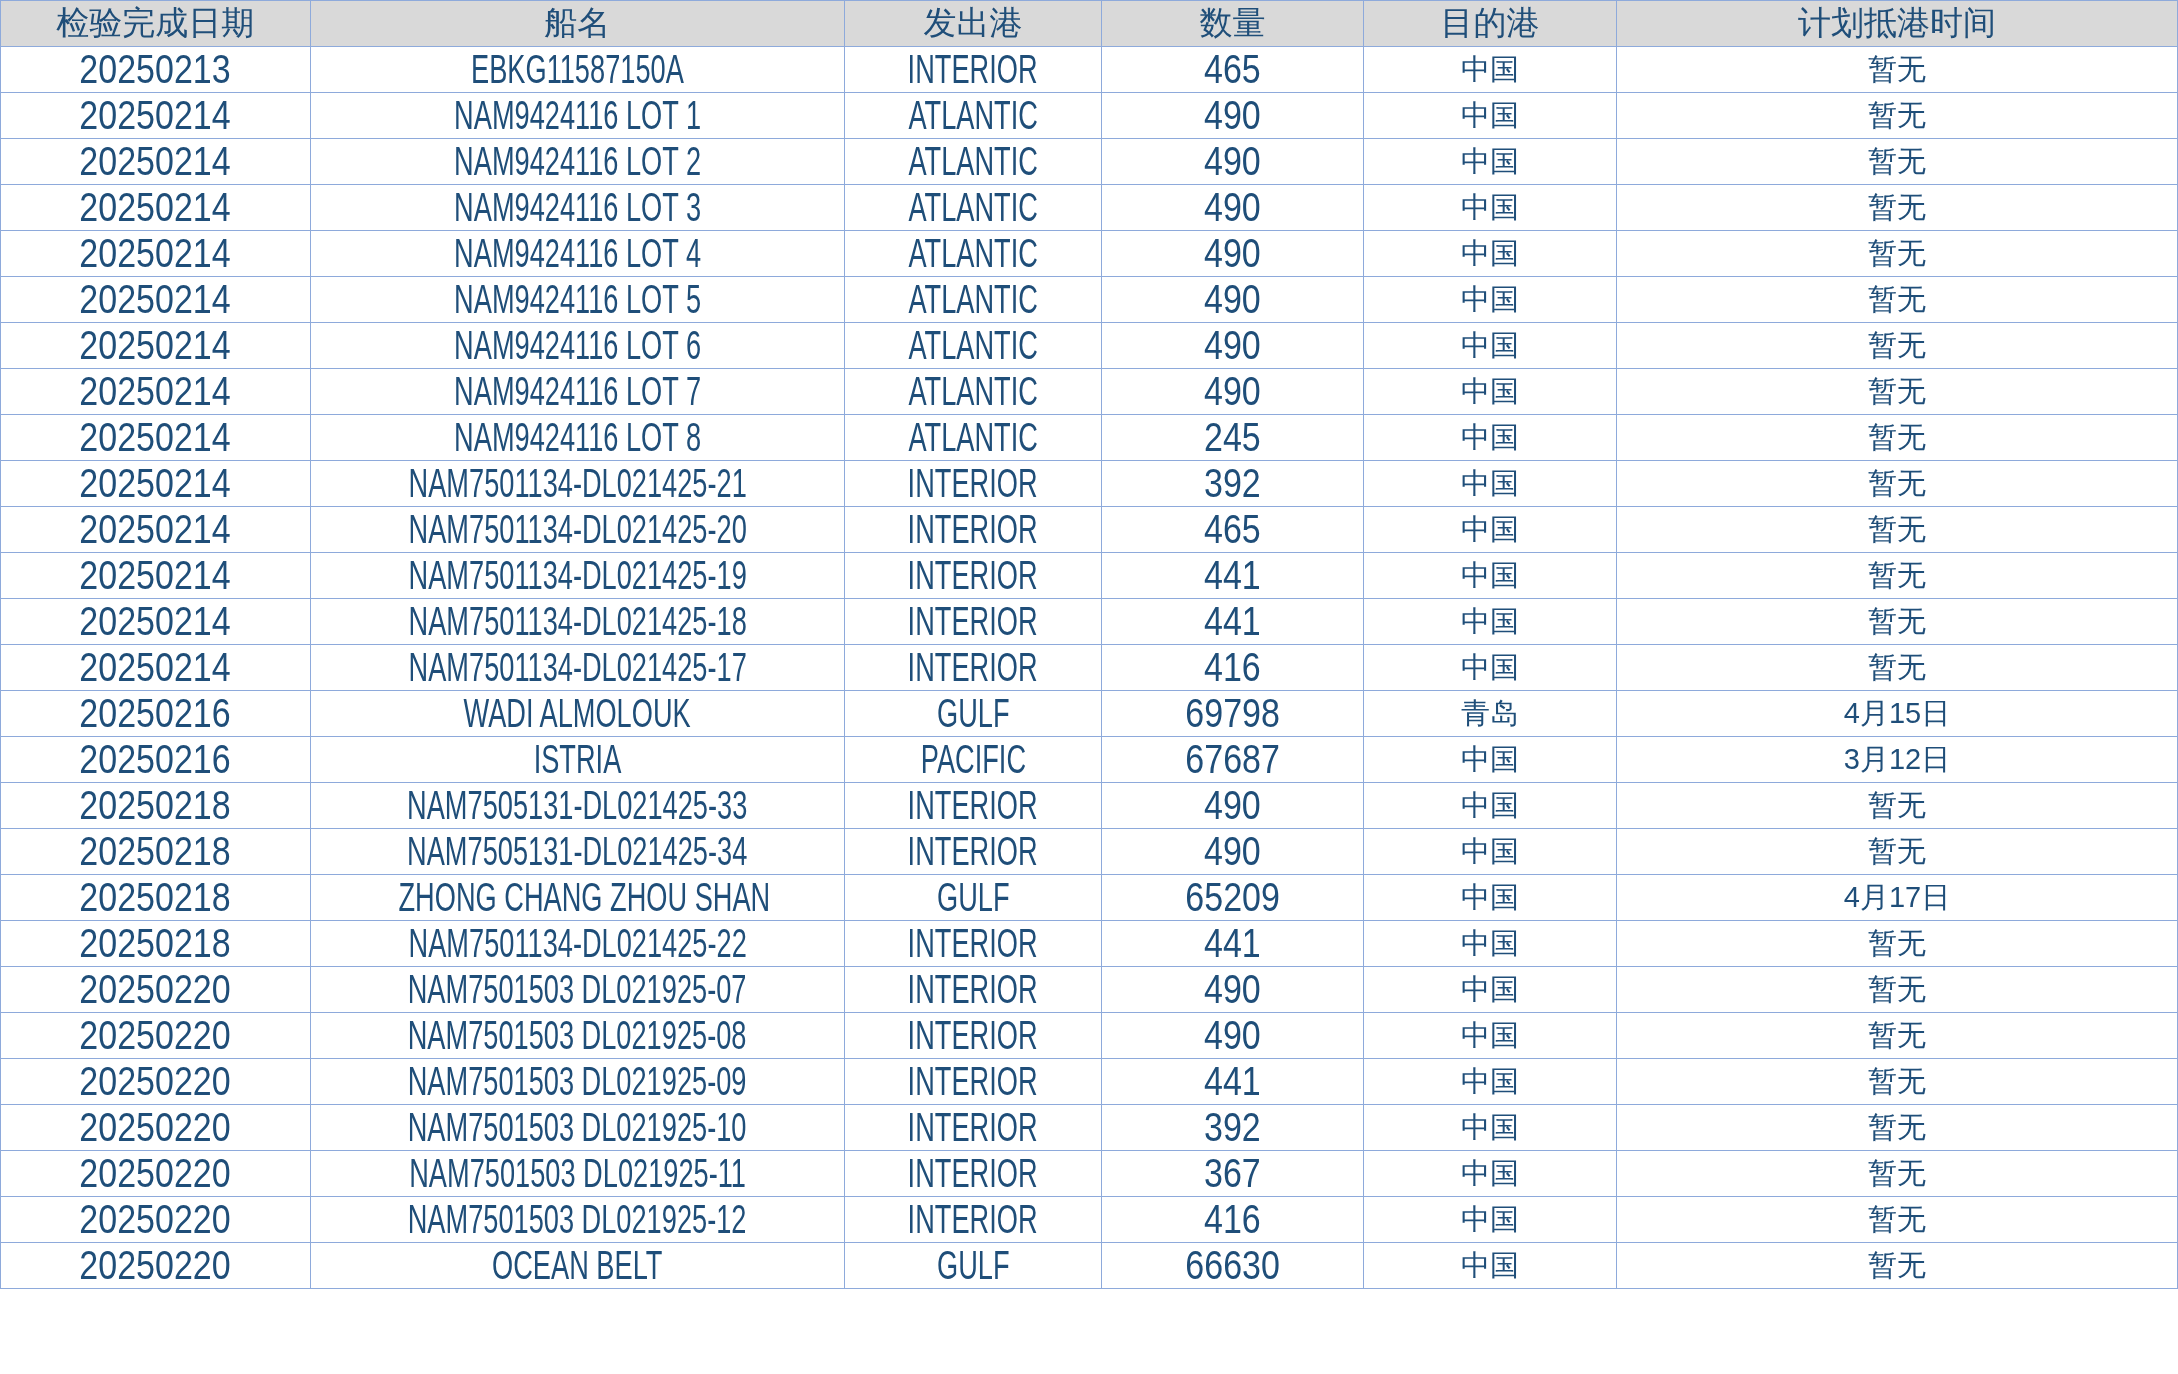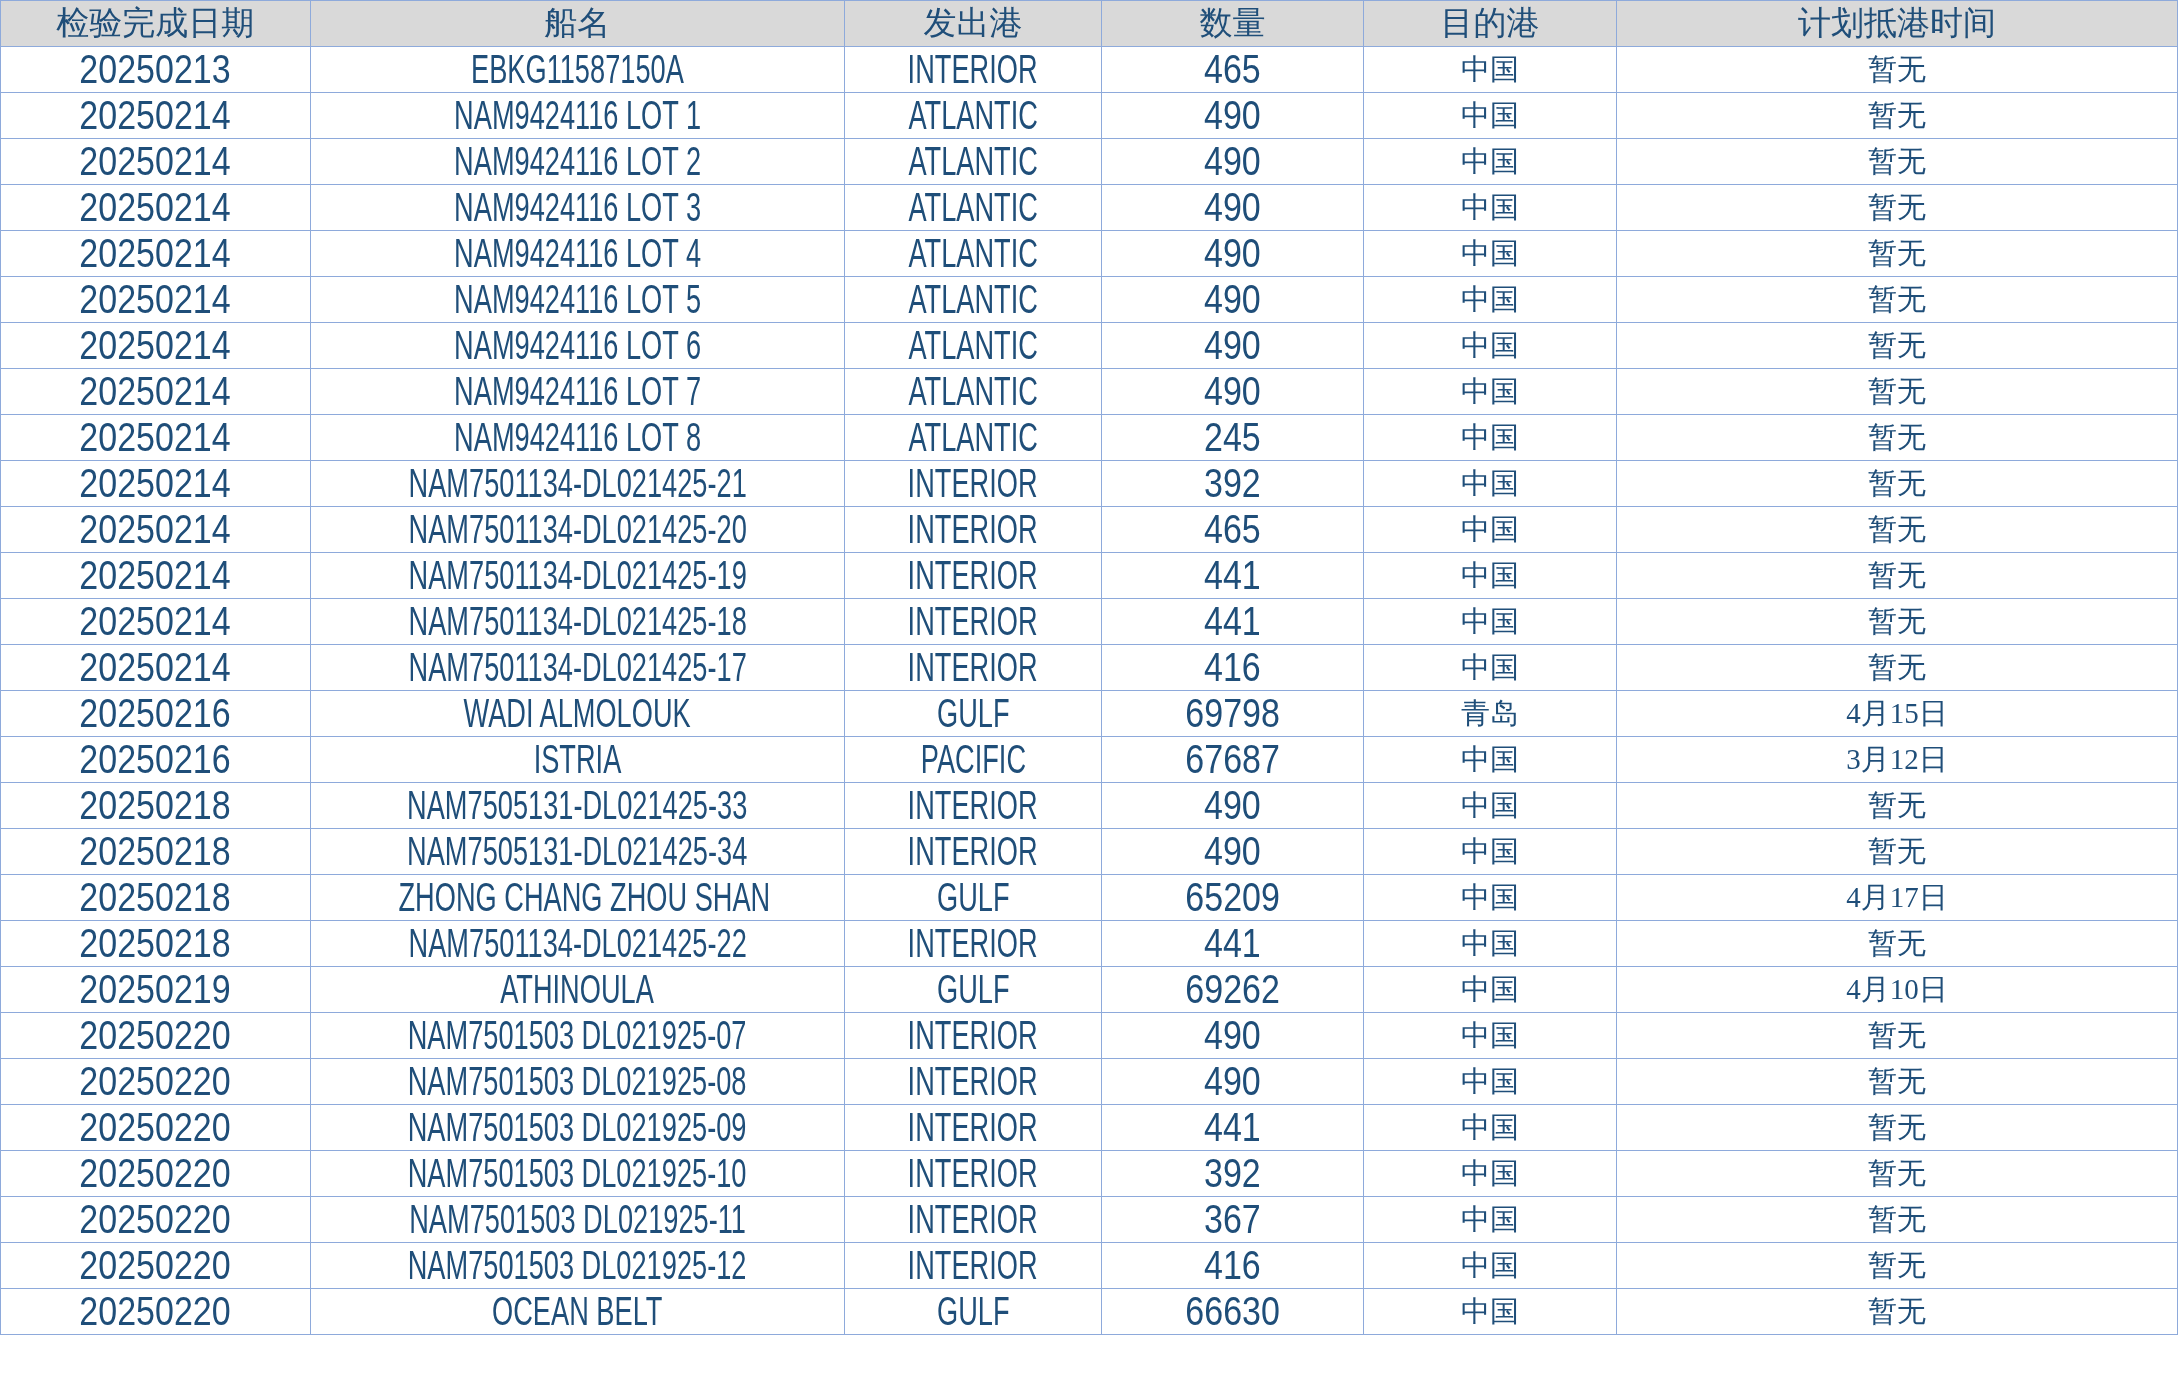--- a/index.html
+++ b/index.html
@@ -40,21 +40,21 @@
     font-family:"Liberation Sans",sans-serif;
     font-size:40px;
     color:var(--text);
     display:inline-block;
     transform-origin:50% 55%;
   }
   .c0 .v,.c3 .v{transform:scaleX(0.85);}
   .c1 .v,.c2 .v{transform:scaleX(0.68);}
   
   .c4 .v,.c5 .v{
-    font-family:Liberation Serif, serif;
+    font-family:Liberation Sans, sans-serif;
     font-size:29px;
     color:var(--text);
   }
 </style>
 </head>
 <body>
 
 <div class="page">
   <table class="tbl">
     <colgroup>
@@ -230,28 +230,20 @@
         </tr>
         <tr>
           <td class="c0"><span class="v">20250218</span></td>
           <td class="c1"><span class="v">NAM7501134-DL021425-22</span></td>
           <td class="c2"><span class="v">INTERIOR</span></td>
           <td class="c3"><span class="v">441</span></td>
           <td class="c4"><span class="v">中国</span></td>
           <td class="c5"><span class="v">暂无</span></td>
         </tr>
         <tr>
-          <td class="c0"><span class="v">20250219</span></td>
-          <td class="c1"><span class="v">ATHINOULA</span></td>
-          <td class="c2"><span class="v">GULF</span></td>
-          <td class="c3"><span class="v">69262</span></td>
-          <td class="c4"><span class="v">中国</span></td>
-          <td class="c5"><span class="v">4月10日</span></td>
-        </tr>
-        <tr>
           <td class="c0"><span class="v">20250220</span></td>
           <td class="c1"><span class="v">NAM7501503 DL021925-07</span></td>
           <td class="c2"><span class="v">INTERIOR</span></td>
           <td class="c3"><span class="v">490</span></td>
           <td class="c4"><span class="v">中国</span></td>
           <td class="c5"><span class="v">暂无</span></td>
         </tr>
         <tr>
           <td class="c0"><span class="v">20250220</span></td>
           <td class="c1"><span class="v">NAM7501503 DL021925-08</span></td>

